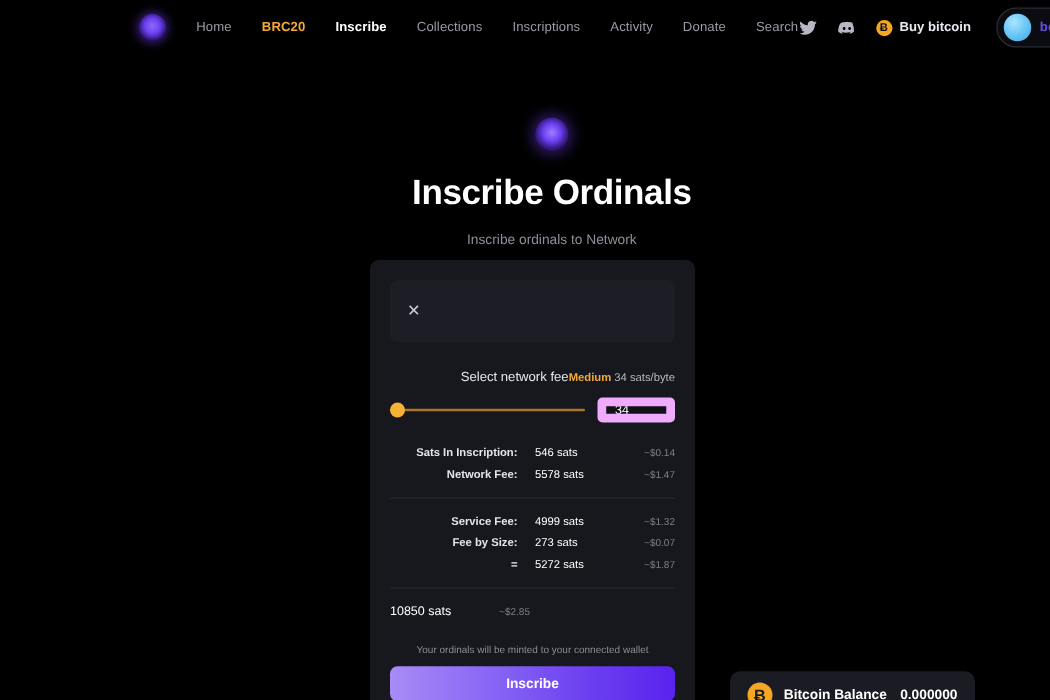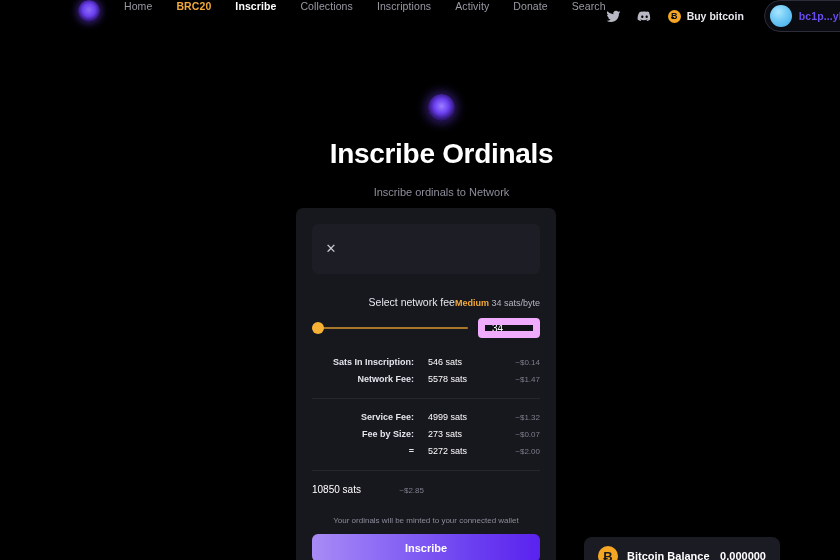--- a/index.html
+++ b/index.html
@@ -14,24 +14,25 @@
   body {
     font-family: "Liberation Sans", sans-serif;
     color: #ffffff;
     position: relative;
   }
 
   
   .navbar {
     height: 44px;
     display: flex;
-    align-items: flex-start;
+    align-items: center;
     padding: 0 18px 0 78px;
     background: #000000;
     position: relative;
+    margin-left: 33px;
   }
 
   .nav-logo {
     width: 22px;
     height: 22px;
     border-radius: 50%;
     background: radial-gradient(circle at 50% 45%, #8b6cf5 0%, #6b3ff0 38%, #3a1d8a 62%, #140a33 82%, #05020f 100%);
     box-shadow: 0 0 7px 2px rgba(109,63,240,0.45);
     flex: 0 0 auto;
   }
@@ -428,21 +429,21 @@
       <span class="u">~$1.32</span>
     </div>
     <div class="brow">
       <span class="k">Fee by Size:</span>
       <span class="v">273 sats</span>
       <span class="u">~$0.07</span>
     </div>
     <div class="brow">
       <span class="k">=</span>
       <span class="v">5272 sats</span>
-      <span class="u">~$2.00</span>
+      <span class="u">~$1.87</span>
     </div>
 
     <div class="divider"></div>
 
     <div class="brow total">
       <span class="v">10850 sats</span>
       <span class="u">~$2.85</span>
     </div>
   </div>
 

